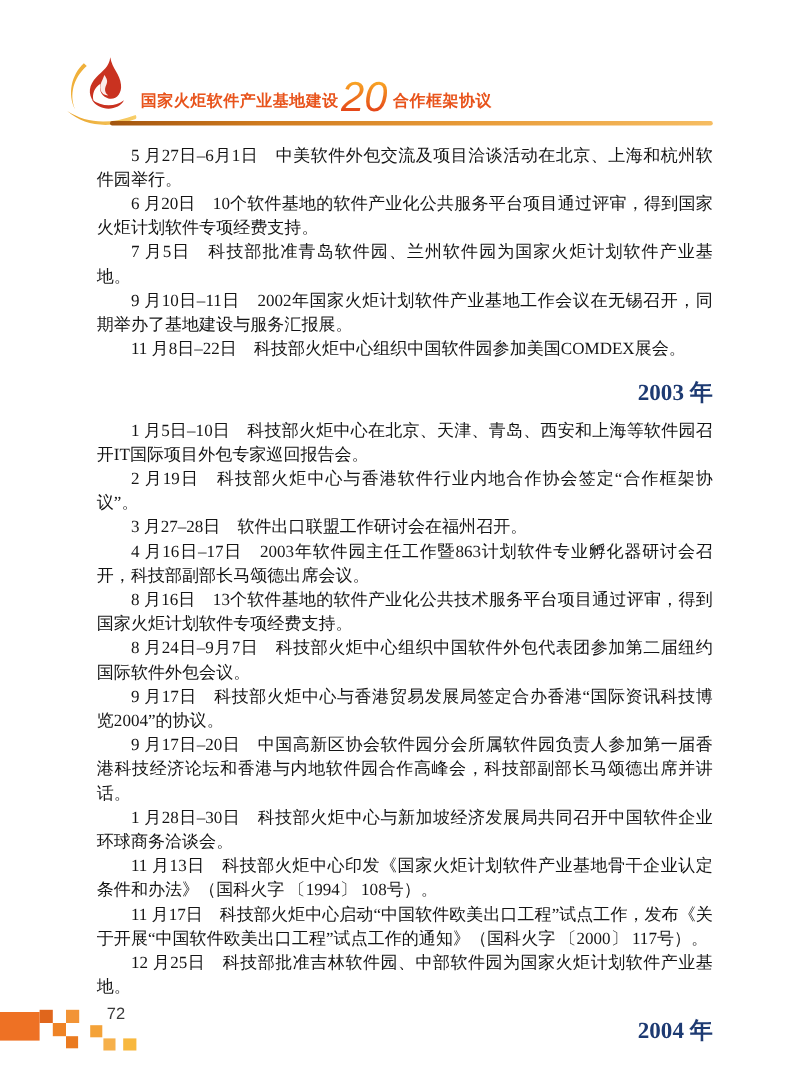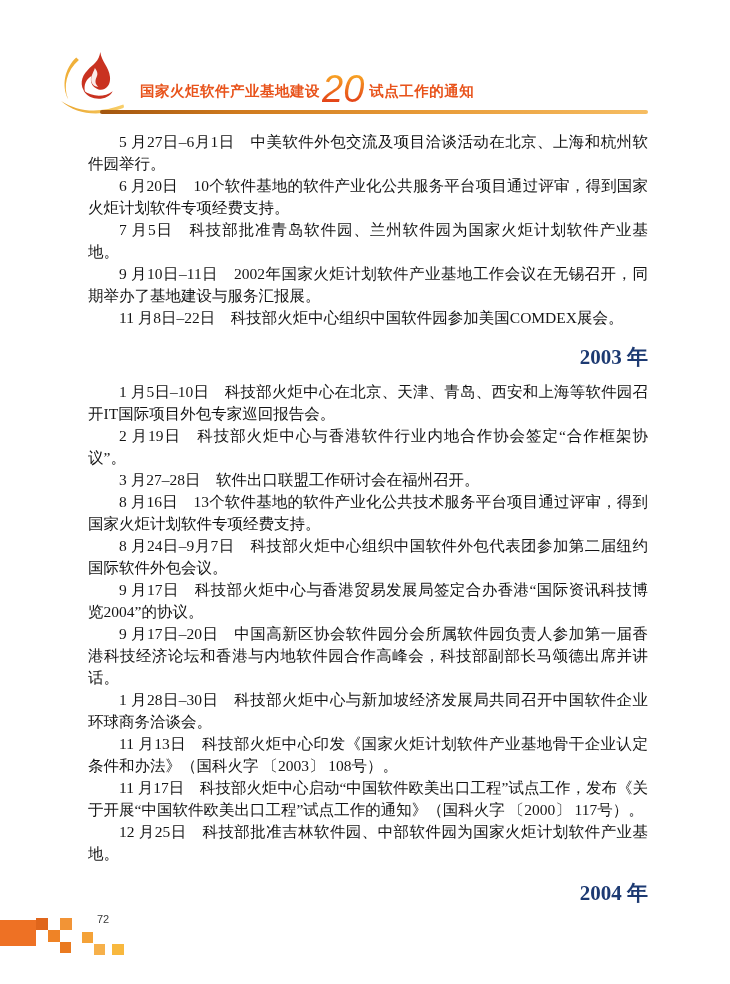--- a/index.html
+++ b/index.html
@@ -3,21 +3,21 @@
 <meta charset="utf-8">
 <style>
   html,body { margin:0; padding:0; background:#ffffff; }
   .page {
     position:relative; width:730px; height:984px; background:#ffffff;
     overflow:hidden;
     font-family:"Liberation Serif","DejaVu Serif",serif;
   }
   
   .hdr-logo { position:absolute; left:54px; top:50px; width:80px; height:70px; }
-  .titlebar { position:absolute; left:140px; top:72px; display:flex; align-items:center; white-space:nowrap; }
+  .titlebar { position:absolute; left:128px; top:72px; display:flex; align-items:center; white-space:nowrap; }
   .title-text {
     font-family:"Liberation Sans",sans-serif; font-weight:bold;
     font-size:14.5px; color:#e8531b; letter-spacing:0.5px;
   }
   .big20 {
     font-family:"Liberation Sans",sans-serif;
     font-size:38px; font-weight:normal; font-style:italic; line-height:1;
     margin:0 5px 0 2px; position:relative; top:-2px;
     background:linear-gradient(180deg,#f9a825 10%,#e23a17 90%);
     -webkit-background-clip:text; background-clip:text;
@@ -40,21 +40,21 @@
     font-size:21px; line-height:28px; font-weight:bold;
     color:#1d3a72; font-family:"Liberation Serif","DejaVu Serif",serif;
     text-indent:0;
   }
   
   .deco { position:absolute; left:0; top:914px; width:150px; height:50px; }
   .sq { position:absolute; }
   .pagenum {
     position:absolute; left:97px; top:913px;
     font-family:"Liberation Sans","DejaVu Sans",sans-serif;
-    font-size:11px; color:#3a3a3a;
+    font-size:15px; color:#3a3a3a;
   }
 </style>
 </head>
 <body>
 
 <div class="page">
 
   <div>
     <svg class="hdr-logo" viewBox="0 0 90 78" xmlns="http://www.w3.org/2000/svg" aria-hidden="true">
       <defs>
@@ -66,42 +66,43 @@
       <path d="M25,8 C12,20 8,40 16,55 C10,41 14,23 28,11 Z" fill="#f0b03a"></path>
       <path d="M8,57 C28,70 52,71 78,61 C79,63 79,64 78,65 C52,75 26,73 8,57 Z" fill="url(#goldg)"></path>
       <path d="M52,2 C51,12 44,16 38,22 C30,30 29,40 35,47 C33,39 36,33 42,29 C40,37 44,42 50,44 C58,46 64,39 63,30 C62,19 54,14 52,2 Z" fill="#c93220"></path>
       <path d="M33,45 C43,53 57,53 66,46 C61,57 40,58 33,45 Z" fill="#c93220"></path>
       <path d="M46,20 C44,26 41,29 42,35 C43,39 46,41 50,41 C46,38 46,34 48,30 C50,26 48,23 46,20 Z" fill="#ffffff" opacity="0.9"></path>
     </svg>
 
     <div class="titlebar">
       <span class="title-text">国家火炬软件产业基地建设</span>
       <span class="big20">20</span>
-      <span class="title-text">试点工作的通知</span>
+      <span class="title-text">合作框架协议</span>
     </div>
 
     <div class="hdr-rule"></div>
   </div>
 
   <main class="content" id="content">
       <p class="entry">5 月27日–6月1日　中美软件外包交流及项目洽谈活动在北京、上海和杭州软件园举行。</p>
       <p class="entry">6 月20日　10个软件基地的软件产业化公共服务平台项目通过评审，得到国家火炬计划软件专项经费支持。</p>
       <p class="entry">7 月5日　科技部批准青岛软件园、兰州软件园为国家火炬计划软件产业基地。</p>
       <p class="entry">9 月10日–11日　2002年国家火炬计划软件产业基地工作会议在无锡召开，同期举办了基地建设与服务汇报展。</p>
       <p class="entry">11 月8日–22日　科技部火炬中心组织中国软件园参加美国COMDEX展会。</p>
       <h2 class="year-heading">2003 年</h2>
       <p class="entry">1 月5日–10日　科技部火炬中心在北京、天津、青岛、西安和上海等软件园召开IT国际项目外包专家巡回报告会。</p>
       <p class="entry">2 月19日　科技部火炬中心与香港软件行业内地合作协会签定“合作框架协议”。</p>
       <p class="entry">3 月27–28日　软件出口联盟工作研讨会在福州召开。</p>
+      <p class="entry">4 月16日–17日　2003年软件园主任工作暨863计划软件专业孵化器研讨会召开，科技部副部长马颂德出席会议。</p>
       <p class="entry">8 月16日　13个软件基地的软件产业化公共技术服务平台项目通过评审，得到国家火炬计划软件专项经费支持。</p>
       <p class="entry">8 月24日–9月7日　科技部火炬中心组织中国软件外包代表团参加第二届纽约国际软件外包会议。</p>
       <p class="entry">9 月17日　科技部火炬中心与香港贸易发展局签定合办香港“国际资讯科技博览2004”的协议。</p>
       <p class="entry">9 月17日–20日　中国高新区协会软件园分会所属软件园负责人参加第一届香港科技经济论坛和香港与内地软件园合作高峰会，科技部副部长马颂德出席并讲话。</p>
       <p class="entry">1 月28日–30日　科技部火炬中心与新加坡经济发展局共同召开中国软件企业环球商务洽谈会。</p>
-      <p class="entry">11 月13日　科技部火炬中心印发《国家火炬计划软件产业基地骨干企业认定条件和办法》（国科火字 〔2003〕 108号）。</p>
+      <p class="entry">11 月13日　科技部火炬中心印发《国家火炬计划软件产业基地骨干企业认定条件和办法》（国科火字 〔1994〕 108号）。</p>
       <p class="entry">11 月17日　科技部火炬中心启动“中国软件欧美出口工程”试点工作，发布《关于开展“中国软件欧美出口工程”试点工作的通知》（国科火字 〔2000〕 117号）。</p>
       <p class="entry">12 月25日　科技部批准吉林软件园、中部软件园为国家火炬计划软件产业基地。</p>
       <h2 class="year-heading">2004 年</h2>
     </main>
 
   <div class="deco">
     <div class="sq" style="left:0px;  top:6px;  width:36px; height:26px; background:#ee7124;"></div>
     <div class="sq" style="left:36px; top:4px;  width:12px; height:12px; background:#e0661c;"></div>
     <div class="sq" style="left:48px; top:16px; width:12px; height:12px; background:#ef8326;"></div>
     <div class="sq" style="left:60px; top:4px;  width:12px; height:12px; background:#f29436;"></div>

